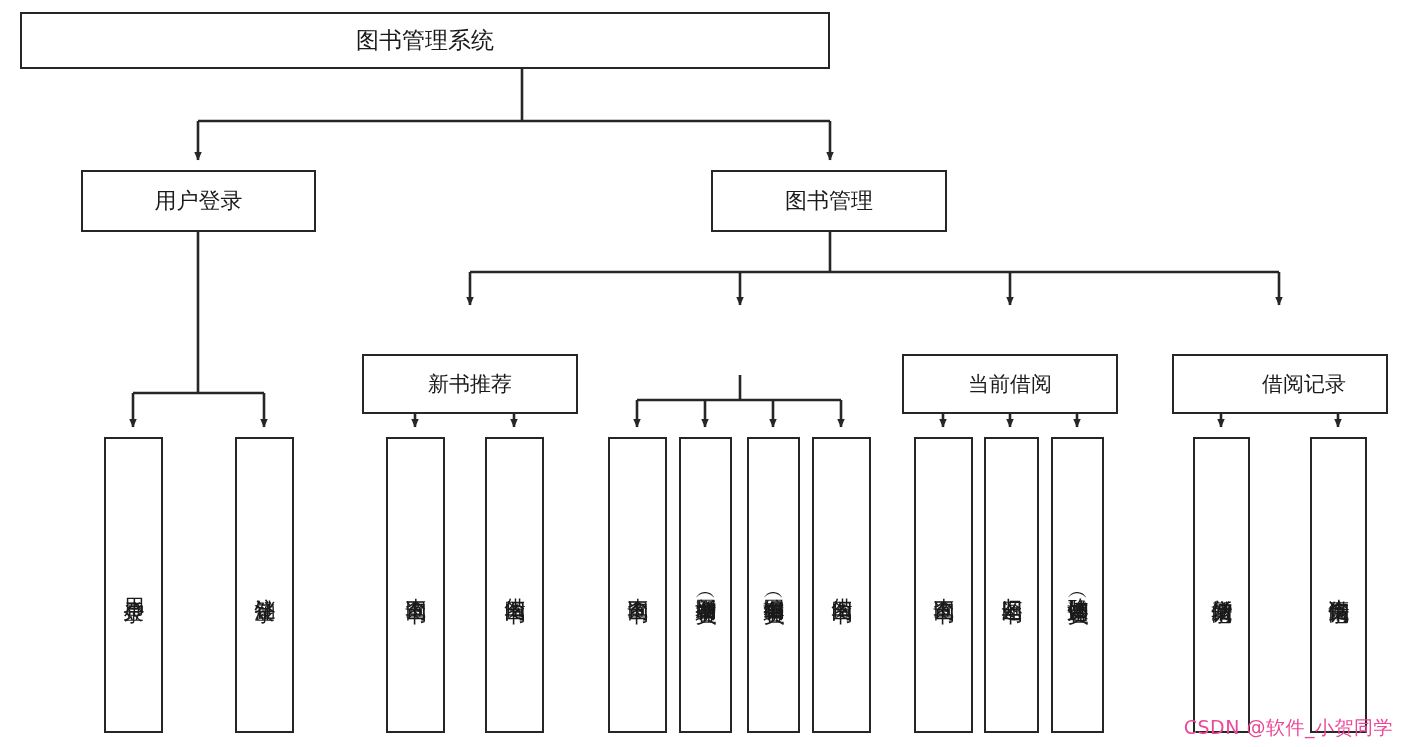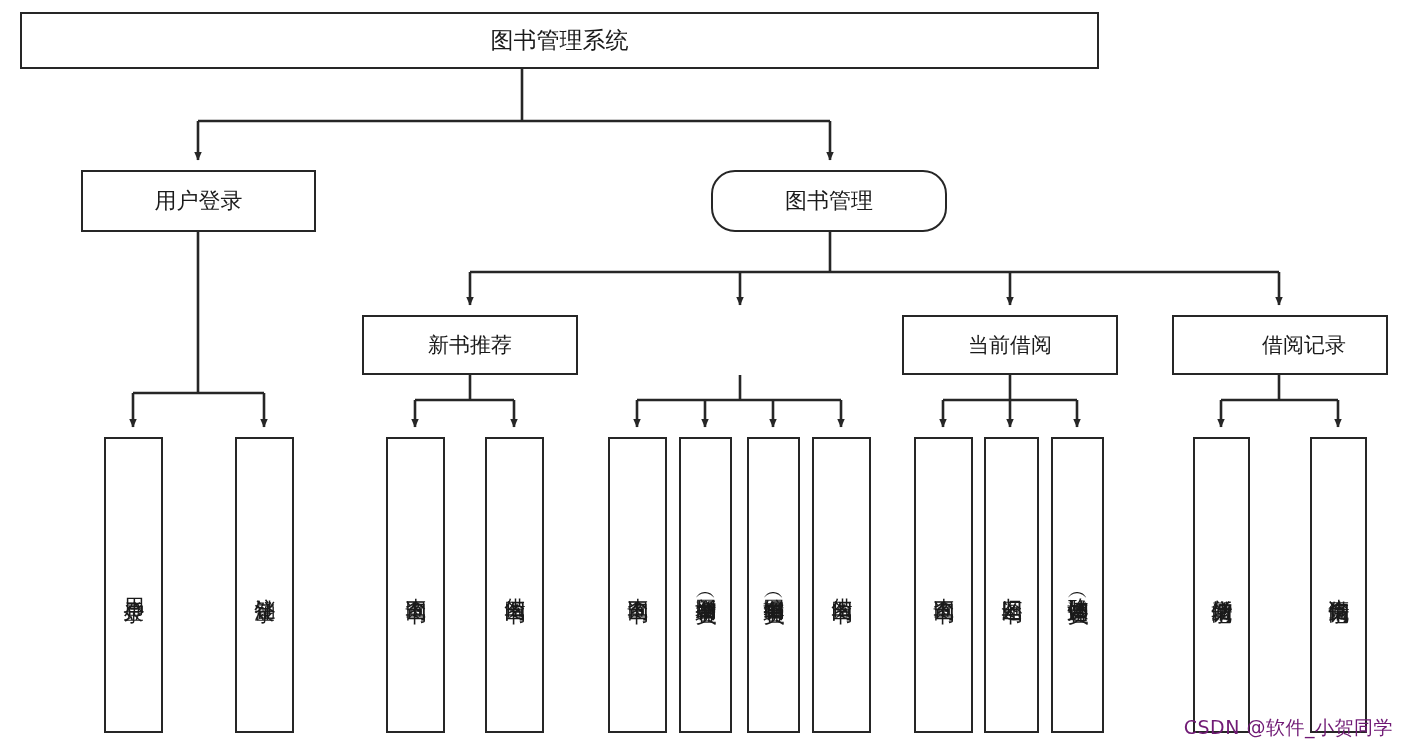--- a/index.html
+++ b/index.html
@@ -40,20 +40,21 @@
     line-height: 1.15;
   }
   .node.root {
     font-size: 23px;
   }
   .node.branch {
     font-size: 22px;
   }
   .node.group {
     font-size: 21px;
+    margin-top: 39px;
   }
   
   .node.leaf {
     font-size: 21px;
   }
   .node.leaf .vtext {
     writing-mode: vertical-rl;
     text-orientation: upright;
     letter-spacing: 2px;
     line-height: 1;
@@ -61,21 +62,21 @@
   }
   .node.leaf.tall .vtext {
     letter-spacing: 1px;
   }
   
   #watermark {
     position: absolute;
     right: 12px;
     bottom: 6px;
     font-size: 19px;
-    color: #701a75;
+    color: #ec4899;
     white-space: nowrap;
     letter-spacing: 0.5px;
     margin-top: 14px;
   }
 </style>
 </head>
 <body>
 
 <div id="canvas">
 
@@ -125,29 +126,29 @@
       <path d="M1010,400 L1010,427" marker-end="url(#arrow)"></path>
       <path d="M1077,400 L1077,427" marker-end="url(#arrow)"></path>
 
       <path d="M1279,375 L1279,400"></path>
       <path d="M1221,400 L1338,400"></path>
       <path d="M1221,400 L1221,427" marker-end="url(#arrow)"></path>
       <path d="M1338,400 L1338,427" marker-end="url(#arrow)"></path>
     </g>
   </svg>
 
-  <div class="node root" style="left:20px; top:12px; width:1079px; height:57px;">
+  <div class="node root" style="left:20px; top:12px; width:810px; height:57px;">
     <span>图书管理系统</span>
   </div>
 
   <div class="node branch" style="left:81px; top:170px; width:235px; height:62px;">
     <span>用户登录</span>
   </div>
 
-  <div class="node branch" style="left:711px; top:170px; width:236px; height:62px;border-radius:24px;">
+  <div class="node branch" style="left:711px; top:170px; width:236px; height:62px;">
     <span>图书管理</span>
   </div>
 
   <div class="node group" style="left:362px; top:315px; width:216px; height:60px;">
     <span>新书推荐</span>
   </div>
 
 
   <div class="node group" style="left:902px; top:315px; width:216px; height:60px;">
     <span>当前借阅</span>

